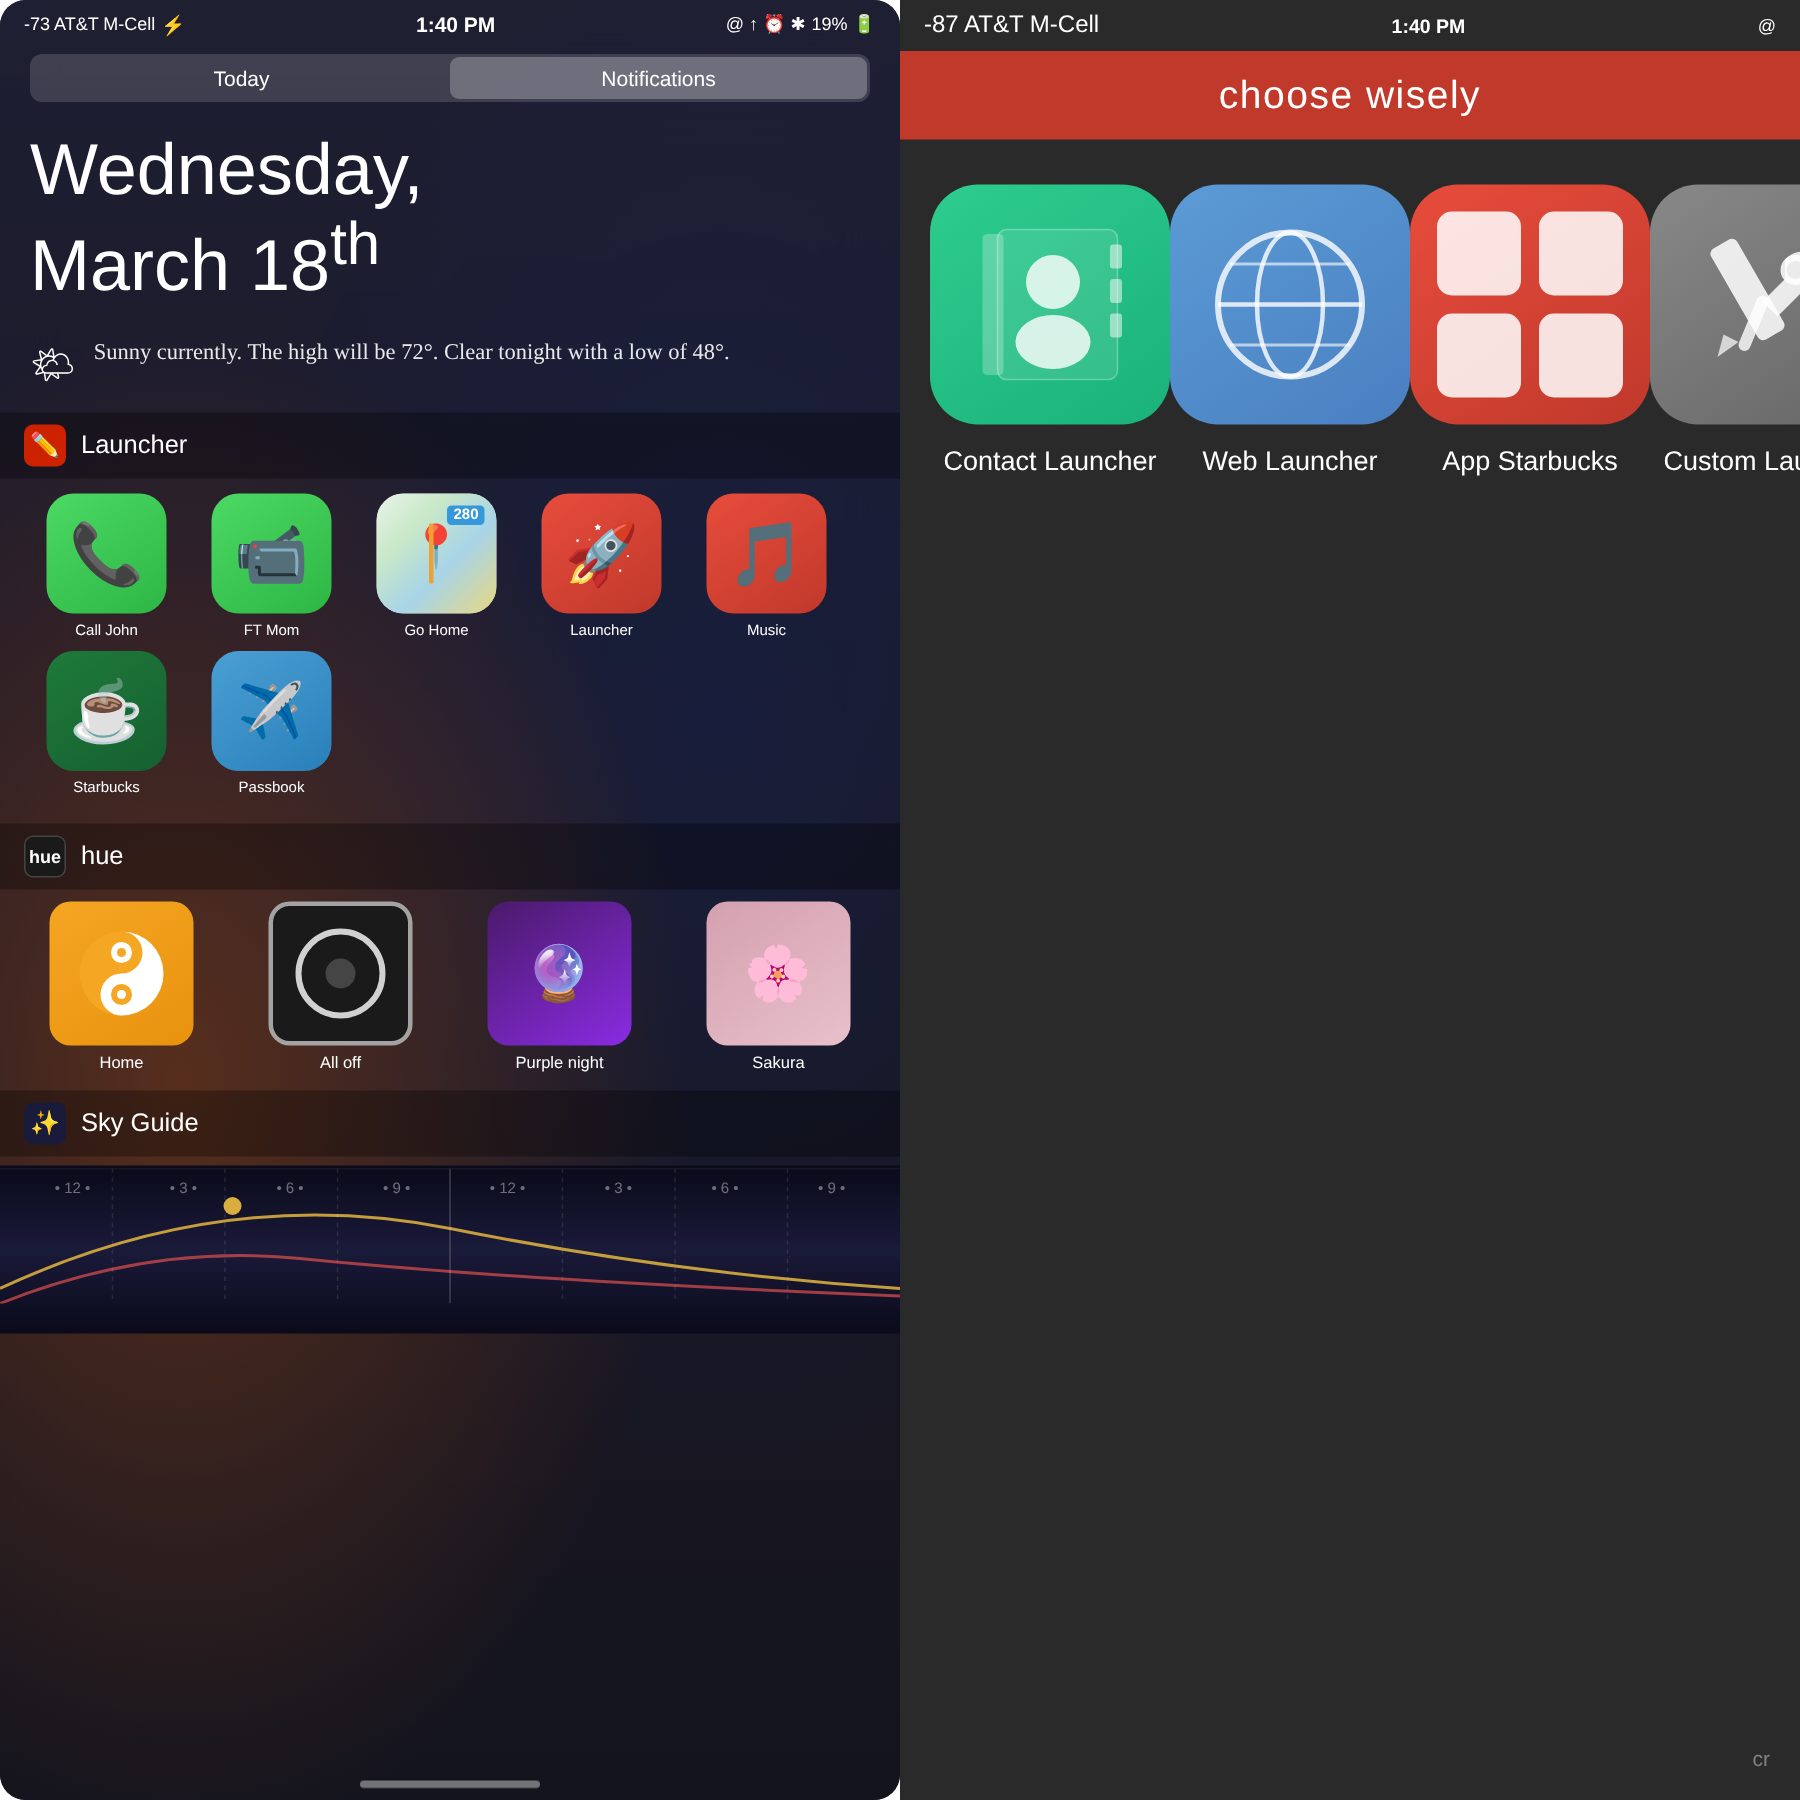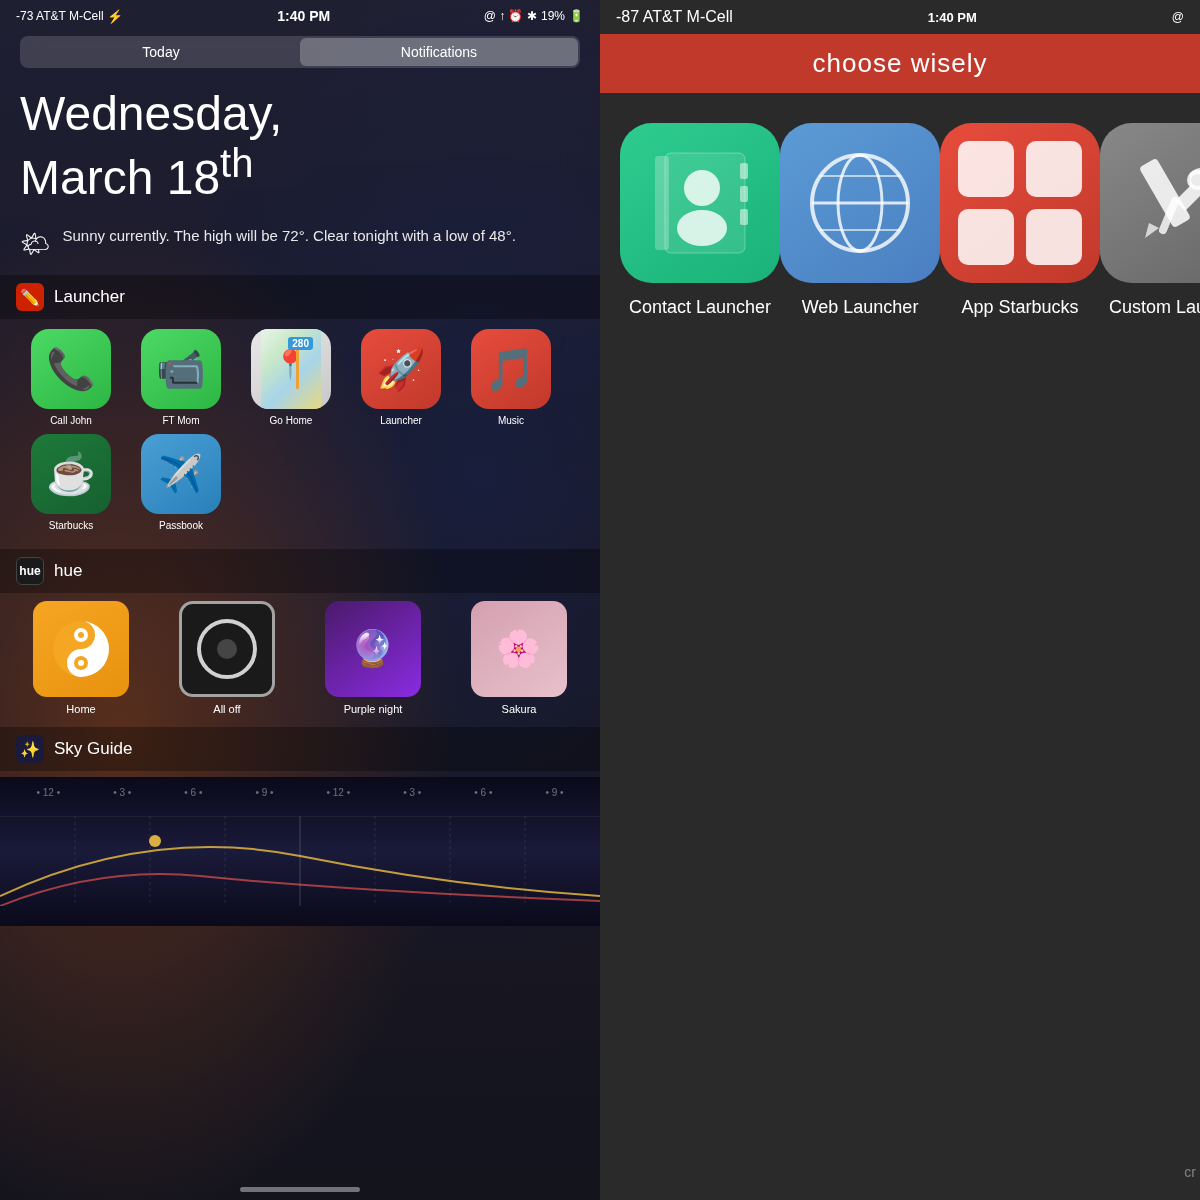--- a/index.html
+++ b/index.html
@@ -11,20 +11,21 @@
       overflow: hidden;
     }
 
     
     .left-panel {
       width: 600px;
       height: 1200px;
       background: linear-gradient(180deg, #2a2a3a 0%, #1a1a2e 30%, #2d1a0e 60%, #1a1a1a 100%);
       position: relative;
       overflow: hidden;
+      border-radius: 17px;
     }
 
     
     .left-bg {
       position: absolute;
       top: 0; left: 0; right: 0; bottom: 0;
       background:
         radial-gradient(ellipse at 20% 60%, rgba(180,80,20,0.4) 0%, transparent 50%),
         radial-gradient(ellipse at 80% 40%, rgba(20,40,100,0.3) 0%, transparent 50%),
         linear-gradient(180deg, rgba(30,30,50,0.9) 0%, rgba(20,20,30,0.95) 100%);
@@ -90,21 +91,21 @@
       color: white;
       font-size: 15px;
       line-height: 1.4;
     }
     .weather-icon {
       font-size: 24px;
       margin-right: 12px;
       margin-top: 2px;
       flex-shrink: 0;
     }
-    .weather-text { color: rgba(255,255,255,0.9); }
+    .weather-text { color: rgba(255,255,255,0.9); font-family: Liberation Serif, serif; }
 
     
     .section-header {
       display: flex;
       align-items: center;
       padding: 8px 16px;
       background: rgba(0,0,0,0.3);
     }
     .section-icon {
       width: 28px;
@@ -223,21 +224,21 @@
       height: 20px;
       border-radius: 50%;
       background: rgba(80,80,80,0.8);
     }
 
     
     .sky-guide-section {
       margin-top: 4px;
     }
     .sky-chart {
-      height: 149px;
+      height: 112px;
       background: linear-gradient(180deg, #0a0a1a 0%, #1a1a3a 50%, #0a0a1a 100%);
       position: relative;
       overflow: hidden;
       margin: 6px 0 0;
     }
     .sky-chart-dots {
       position: absolute;
       top: 10px;
       left: 0;
       right: 0;
@@ -343,21 +344,21 @@
       width: 56px;
       height: 56px;
       background: rgba(255,255,255,0.85);
       border-radius: 10px;
     }
 
     
     .right-bottom {
       position: absolute;
       bottom: 20px;
-      right: 4px;
+      right: 20px;
       color: rgba(255,255,255,0.4);
       font-size: 14px;
     }
 
     
     .maps-icon-inner {
       width: 80px;
       height: 80px;
       background: linear-gradient(135deg, #e8f4e8 0%, #c8e8c8 30%, #a8d4e8 60%, #e8d880 100%);
       display: flex;
@@ -442,21 +443,21 @@
       </div>
 
       <div class="app-item">
         <div class="app-icon-wrapper icon-facetime">
           <span style="font-size:40px;">📹</span>
         </div>
         <span class="app-label">FT Mom</span>
       </div>
 
       <div class="app-item">
-        <div class="app-icon-wrapper icon-maps" style="padding:10px; overflow:hidden;">
+        <div class="app-icon-wrapper icon-maps" style="padding:0; overflow:hidden;">
           <div class="maps-icon-inner">
             <div class="maps-road"></div>
             <div class="maps-badge">280</div>
             <div class="maps-pin">📍</div>
           </div>
         </div>
         <span class="app-label">Go Home</span>
       </div>
 
       <div class="app-item">

